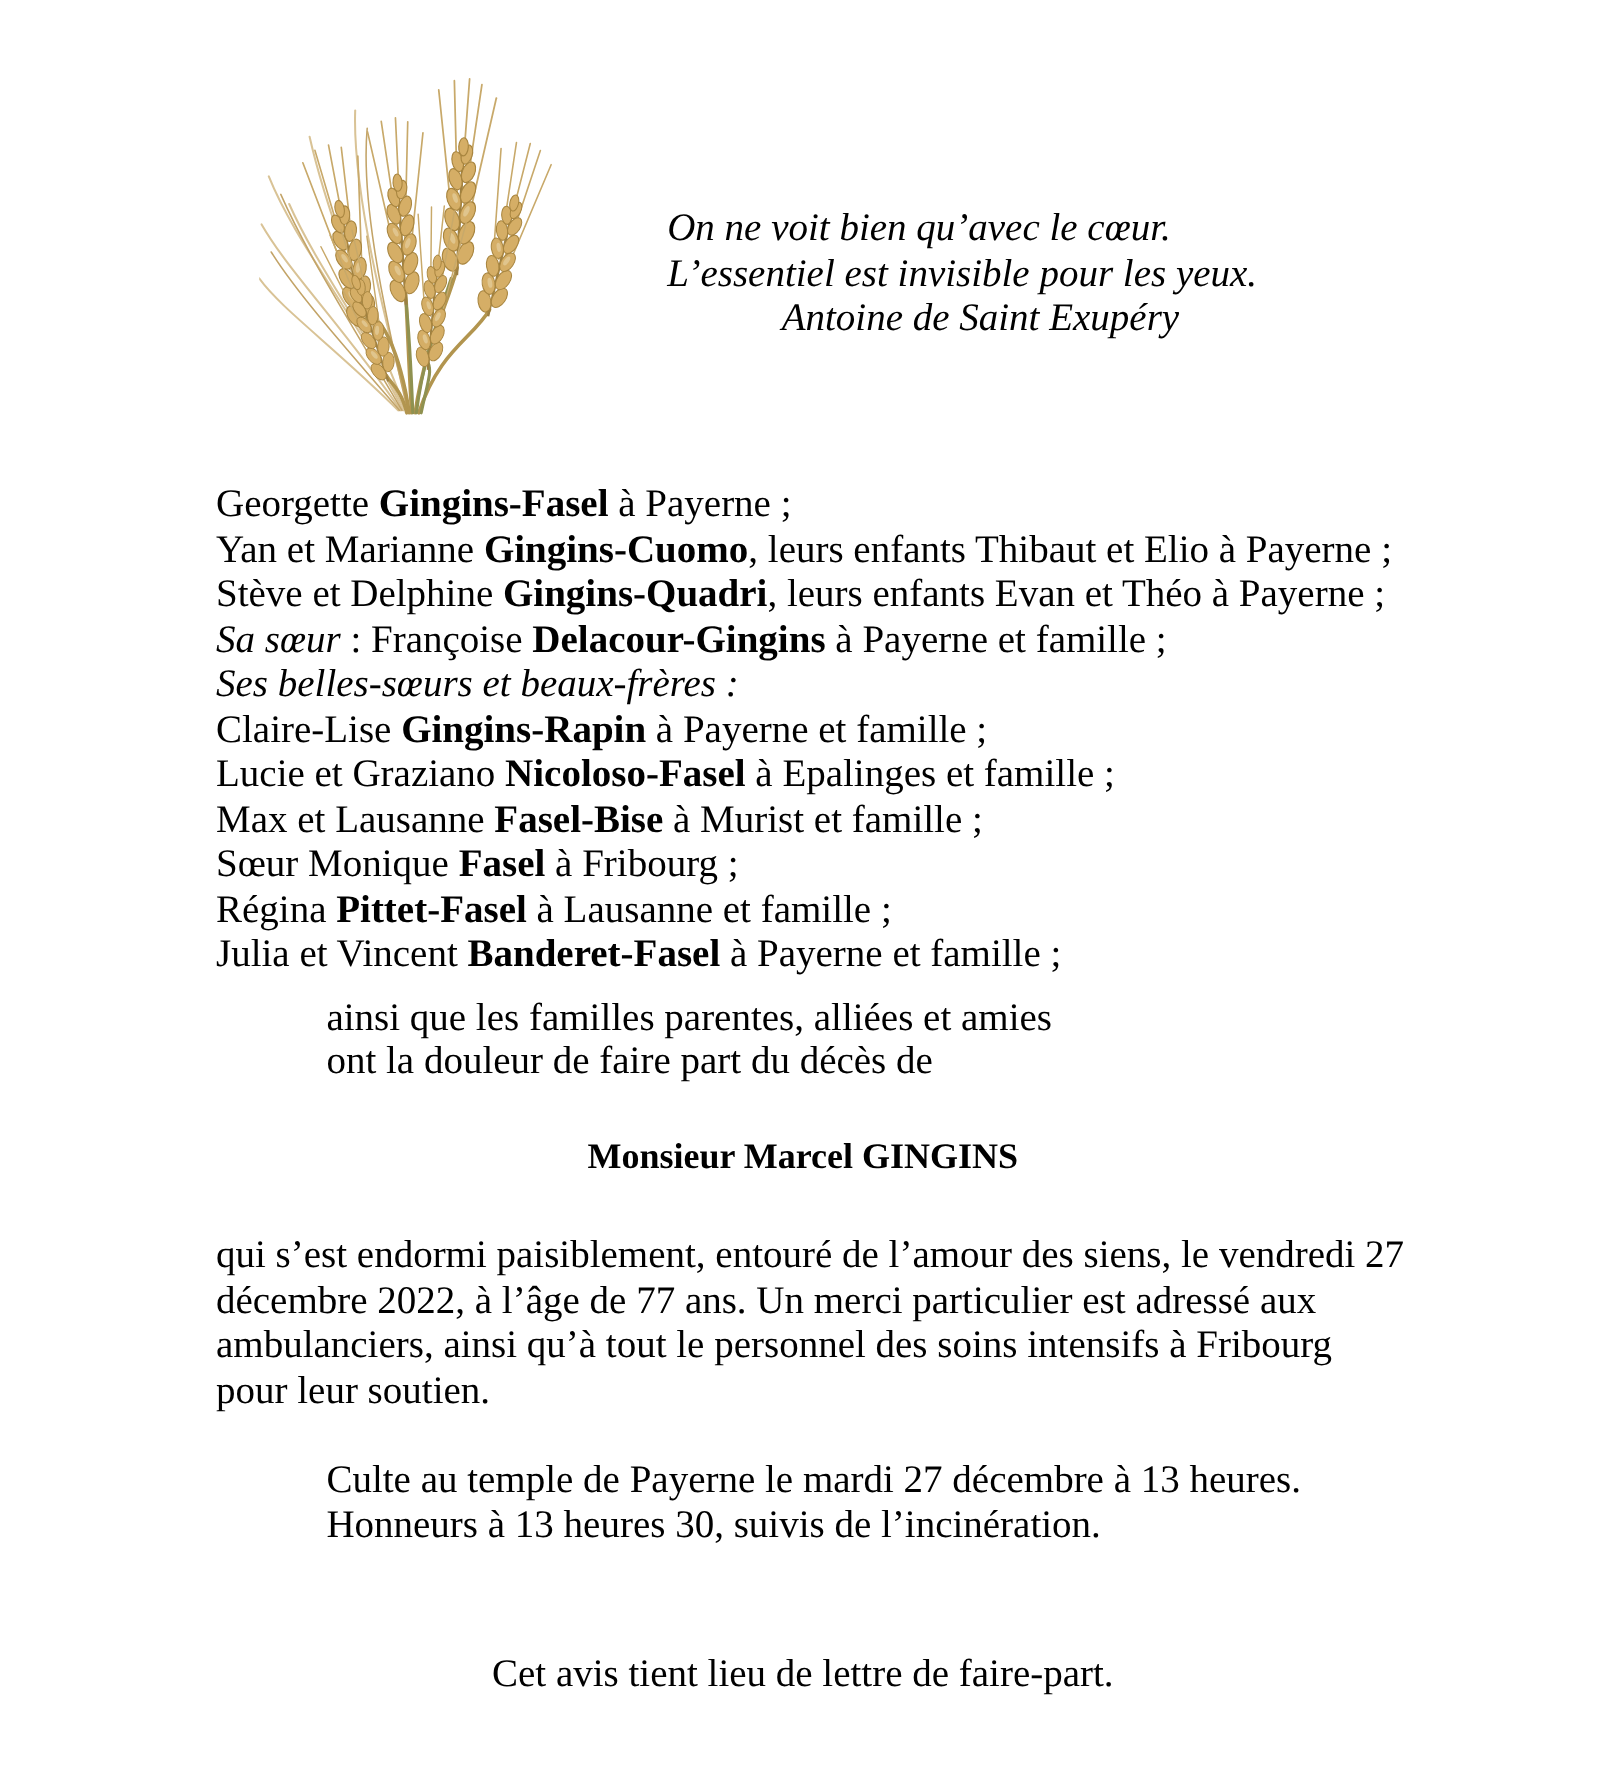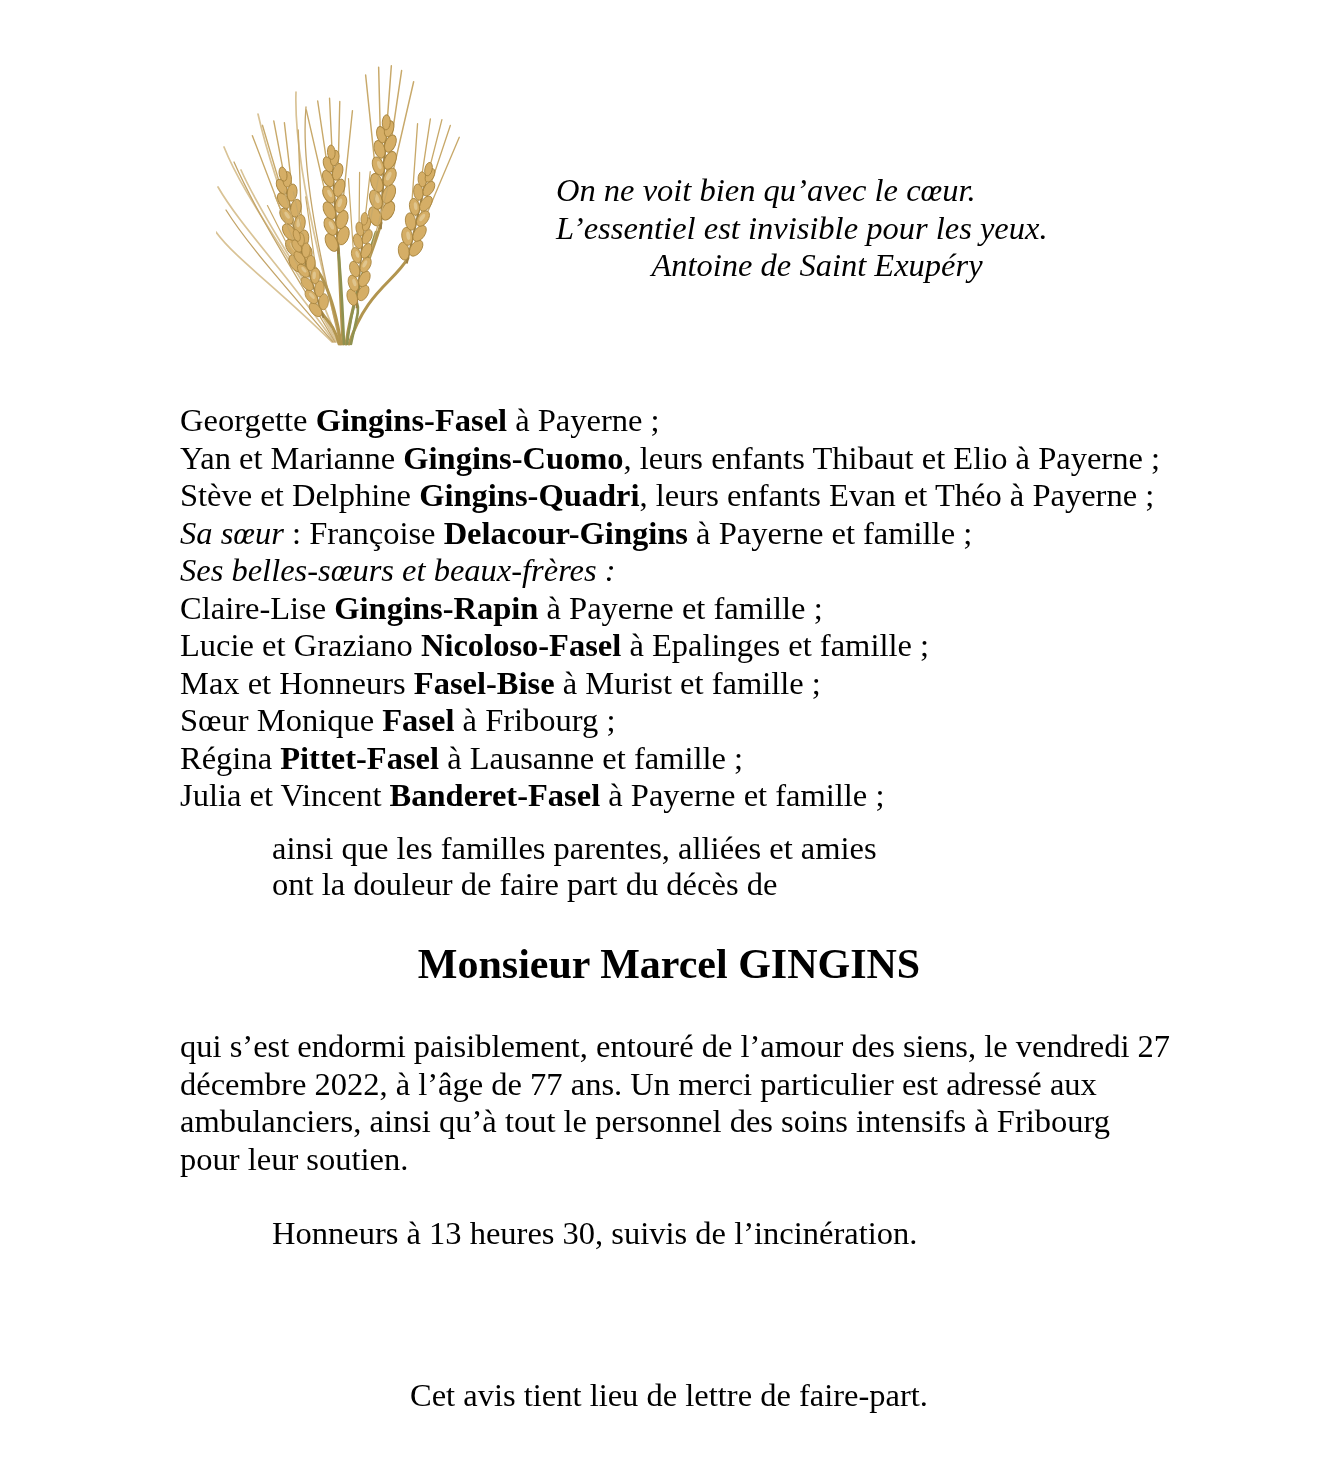--- a/index.html
+++ b/index.html
@@ -23,21 +23,21 @@
   }
   .quote .attribution { text-align: center; }
   .wheat { left: 216px; top: 52px; width: 250px; height: 300px; }
   .family { left: 180px; top: 402px; width: 1060px; }
   .family b { font-weight: bold; }
   .family i { font-style: italic; }
   .announce { left: 272px; top: 830px; width: 900px; line-height: 36px; }
   .title {
     left: 180px; top: 941px; width: 978px;
     text-align: center;
-    font-size: 42px; font-weight: bold; line-height: 46px;
+    font-size: 30px; font-weight: bold; line-height: 46px;
   }
   .obituary { left: 180px; top: 1028px; width: 1010px; }
   .ceremony { left: 272px; top: 1215px; width: 920px; }
   .closing { left: 180px; top: 1359px; width: 978px; text-align: center; margin-top: 18px; }
 </style>
 </head>
 <body>
 
 <div class="page">
 
@@ -121,39 +121,40 @@
   </div>
 
   <div class="abs family">
     <div><span>Georgette </span><b>Gingins-Fasel</b><span> à Payerne ;</span></div>
     <div><span>Yan et Marianne </span><b>Gingins-Cuomo</b><span>, leurs enfants Thibaut et Elio à Payerne ;</span></div>
     <div><span>Stève et Delphine </span><b>Gingins-Quadri</b><span>, leurs enfants Evan et Théo à Payerne ;</span></div>
     <div><i>Sa sœur</i><span> : Françoise </span><b>Delacour-Gingins</b><span> à Payerne et famille ;</span></div>
     <div><i>Ses belles-sœurs et beaux-frères :</i></div>
     <div><span>Claire-Lise </span><b>Gingins-Rapin</b><span> à Payerne et famille ;</span></div>
     <div><span>Lucie et Graziano </span><b>Nicoloso-Fasel</b><span> à Epalinges et famille ;</span></div>
-    <div><span>Max et Honneurs </span><b>Fasel-Bise</b><span> à Murist et famille ;</span></div>
+    <div><span>Max et Lausanne </span><b>Fasel-Bise</b><span> à Murist et famille ;</span></div>
     <div><span>Sœur Monique </span><b>Fasel</b><span> à Fribourg ;</span></div>
     <div><span>Régina </span><b>Pittet-Fasel</b><span> à Lausanne et famille ;</span></div>
     <div><span>Julia et Vincent </span><b>Banderet-Fasel</b><span> à Payerne et famille ;</span></div>
   </div>
 
   <div class="abs announce">
     <div>ainsi que les familles parentes, alliées et amies</div>
     <div>ont la douleur de faire part du décès de</div>
   </div>
 
   <div class="abs title">Monsieur Marcel GINGINS</div>
 
   <div class="abs obituary">
     <div>qui s’est endormi paisiblement, entouré de l’amour des siens, le vendredi 27</div>
     <div>décembre 2022, à l’âge de 77 ans. Un merci particulier est adressé aux</div>
     <div>ambulanciers, ainsi qu’à tout le personnel des soins intensifs à Fribourg</div>
     <div>pour leur soutien.</div>
   </div>
 
   <div class="abs ceremony">
+    <div>Culte au temple de Payerne le mardi 27 décembre à 13 heures.</div>
     <div>Honneurs à 13 heures 30, suivis de l’incinération.</div>
   </div>
 
   <div class="abs closing">Cet avis tient lieu de lettre de faire-part.</div>
 
 </div>
 
 </body></html>

